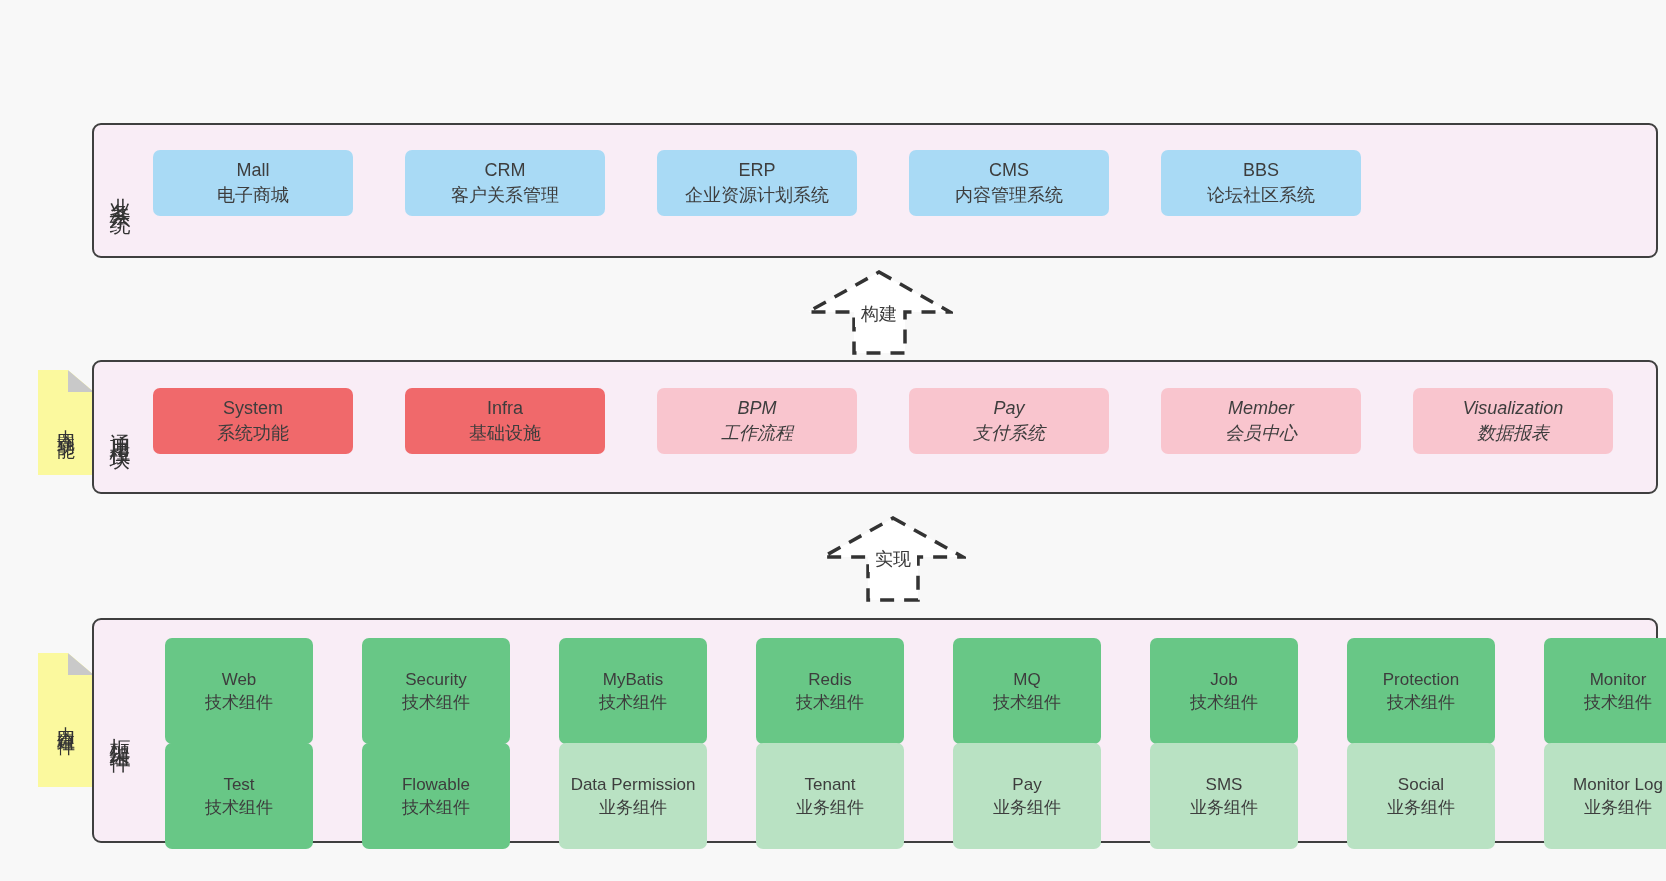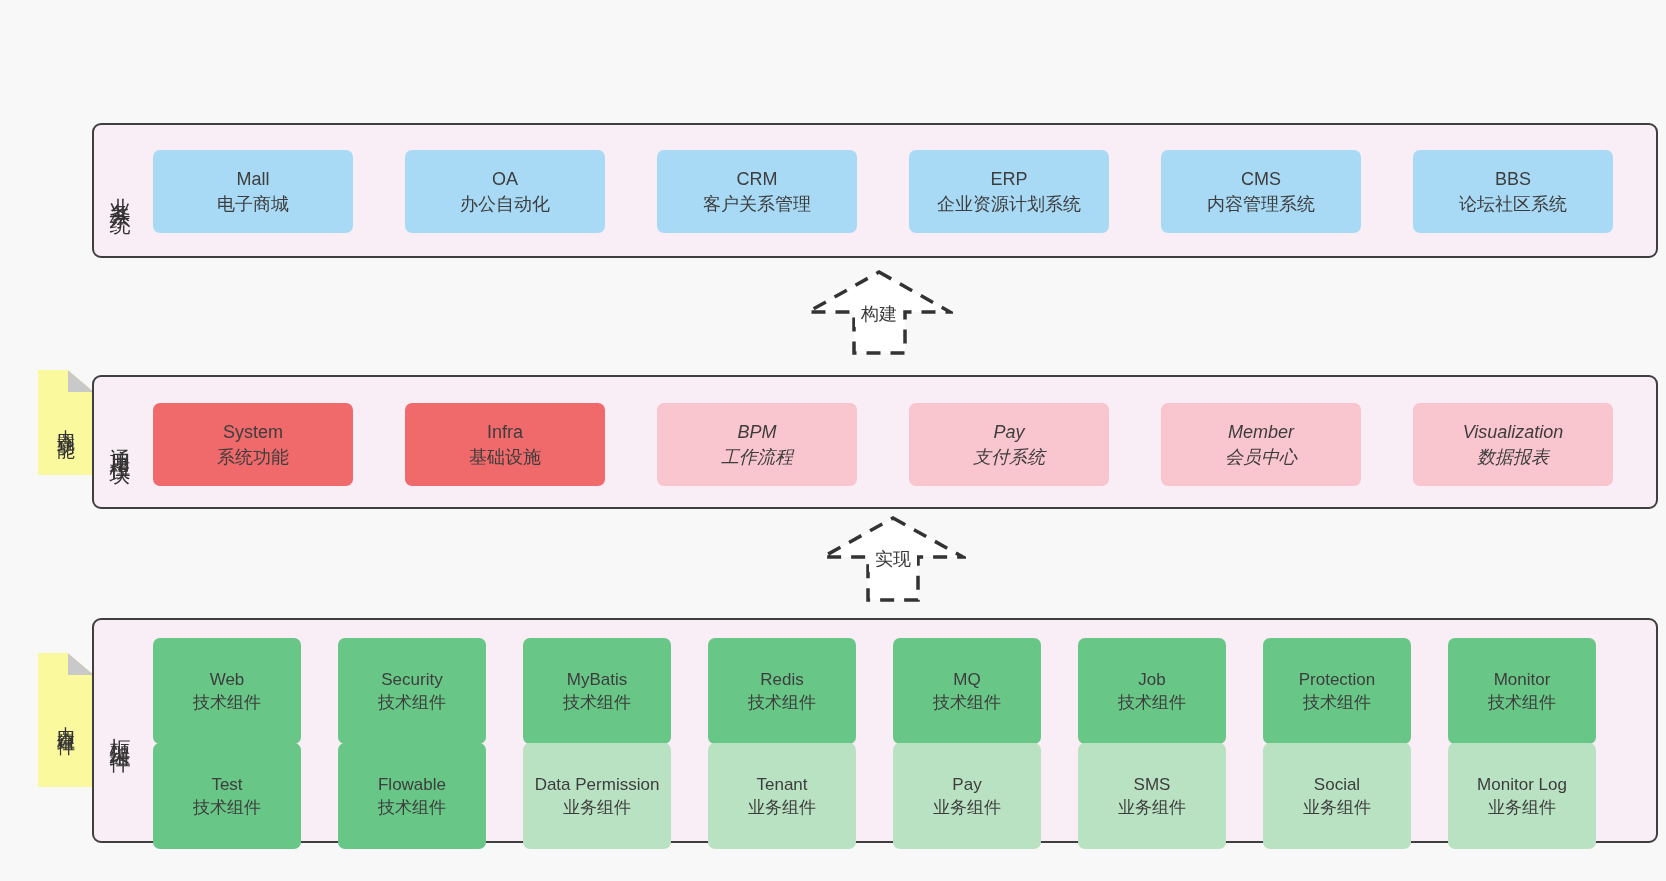--- a/index.html
+++ b/index.html
@@ -16,21 +16,21 @@
   
   .layer{
     position:absolute;
     left:92px;width:1562px;
     background:#f9edf6;
     border:2px solid #3f3f3f;
     border-radius:9px;
     z-index:2;
   }
   .layer-business{top:123px;height:131px;}
-  .layer-modules{top:375px;height:130px;}
+  .layer-modules{top:360px;height:130px;}
   .layer-framework{top:618px;height:221px;}
   .layer-label{
     position:absolute;
     left:12px;top:50%;
     transform:translateY(-50%);
     writing-mode:vertical-lr;
     text-orientation:upright;
     font-size:21px;
     letter-spacing:5px;
     color:#333;
@@ -42,29 +42,29 @@
     left:59px;
     display:flex;
     gap:52px;
   }
   .row-sm{gap:37px;}
   .layer-business .row{top:25px;}
   .layer-modules .row{top:26px;}
   .layer-framework .row.r1{top:18px;}
   .layer-framework .row.r2{top:123px;}
   .box{
-    width:200px;height:83px;
+    width:200px;height:66px;
     border-radius:7px;
     display:flex;flex-direction:column;
     align-items:center;justify-content:center;
     text-align:center;
     font-size:18px;line-height:25px;
     color:#3d3d3d;
   }
-  .box-sm{width:148px;height:106px;font-size:17px;line-height:23px;}
+  .box-sm{width:148px;height:106px;font-size:17px;line-height:23px;margin-left:12px;}
   .blue{background:#a9daf5;}
   .red{background:#f0696b;}
   .pink{background:#f9c5ce;font-style:italic;}
   .green{background:#68c786;}
   .lgreen{background:#b9e2c3;}
   
   .sticky{
     position:absolute;
     left:38px;width:56px;
     background:#fbf99e;
@@ -107,24 +107,20 @@
 <div class="canvas">
 
   <div class="layer layer-business">
     <div class="layer-label">业务系统</div>
     <div class="row">
       <div class="box blue">
         <div>Mall</div>
         <div>电子商城</div>
       </div>
       <div class="box blue">
-        <div>OA</div>
-        <div>办公自动化</div>
-      </div>
-      <div class="box blue">
         <div>CRM</div>
         <div>客户关系管理</div>
       </div>
       <div class="box blue">
         <div>ERP</div>
         <div>企业资源计划系统</div>
       </div>
       <div class="box blue">
         <div>CMS</div>
         <div>内容管理系统</div>

